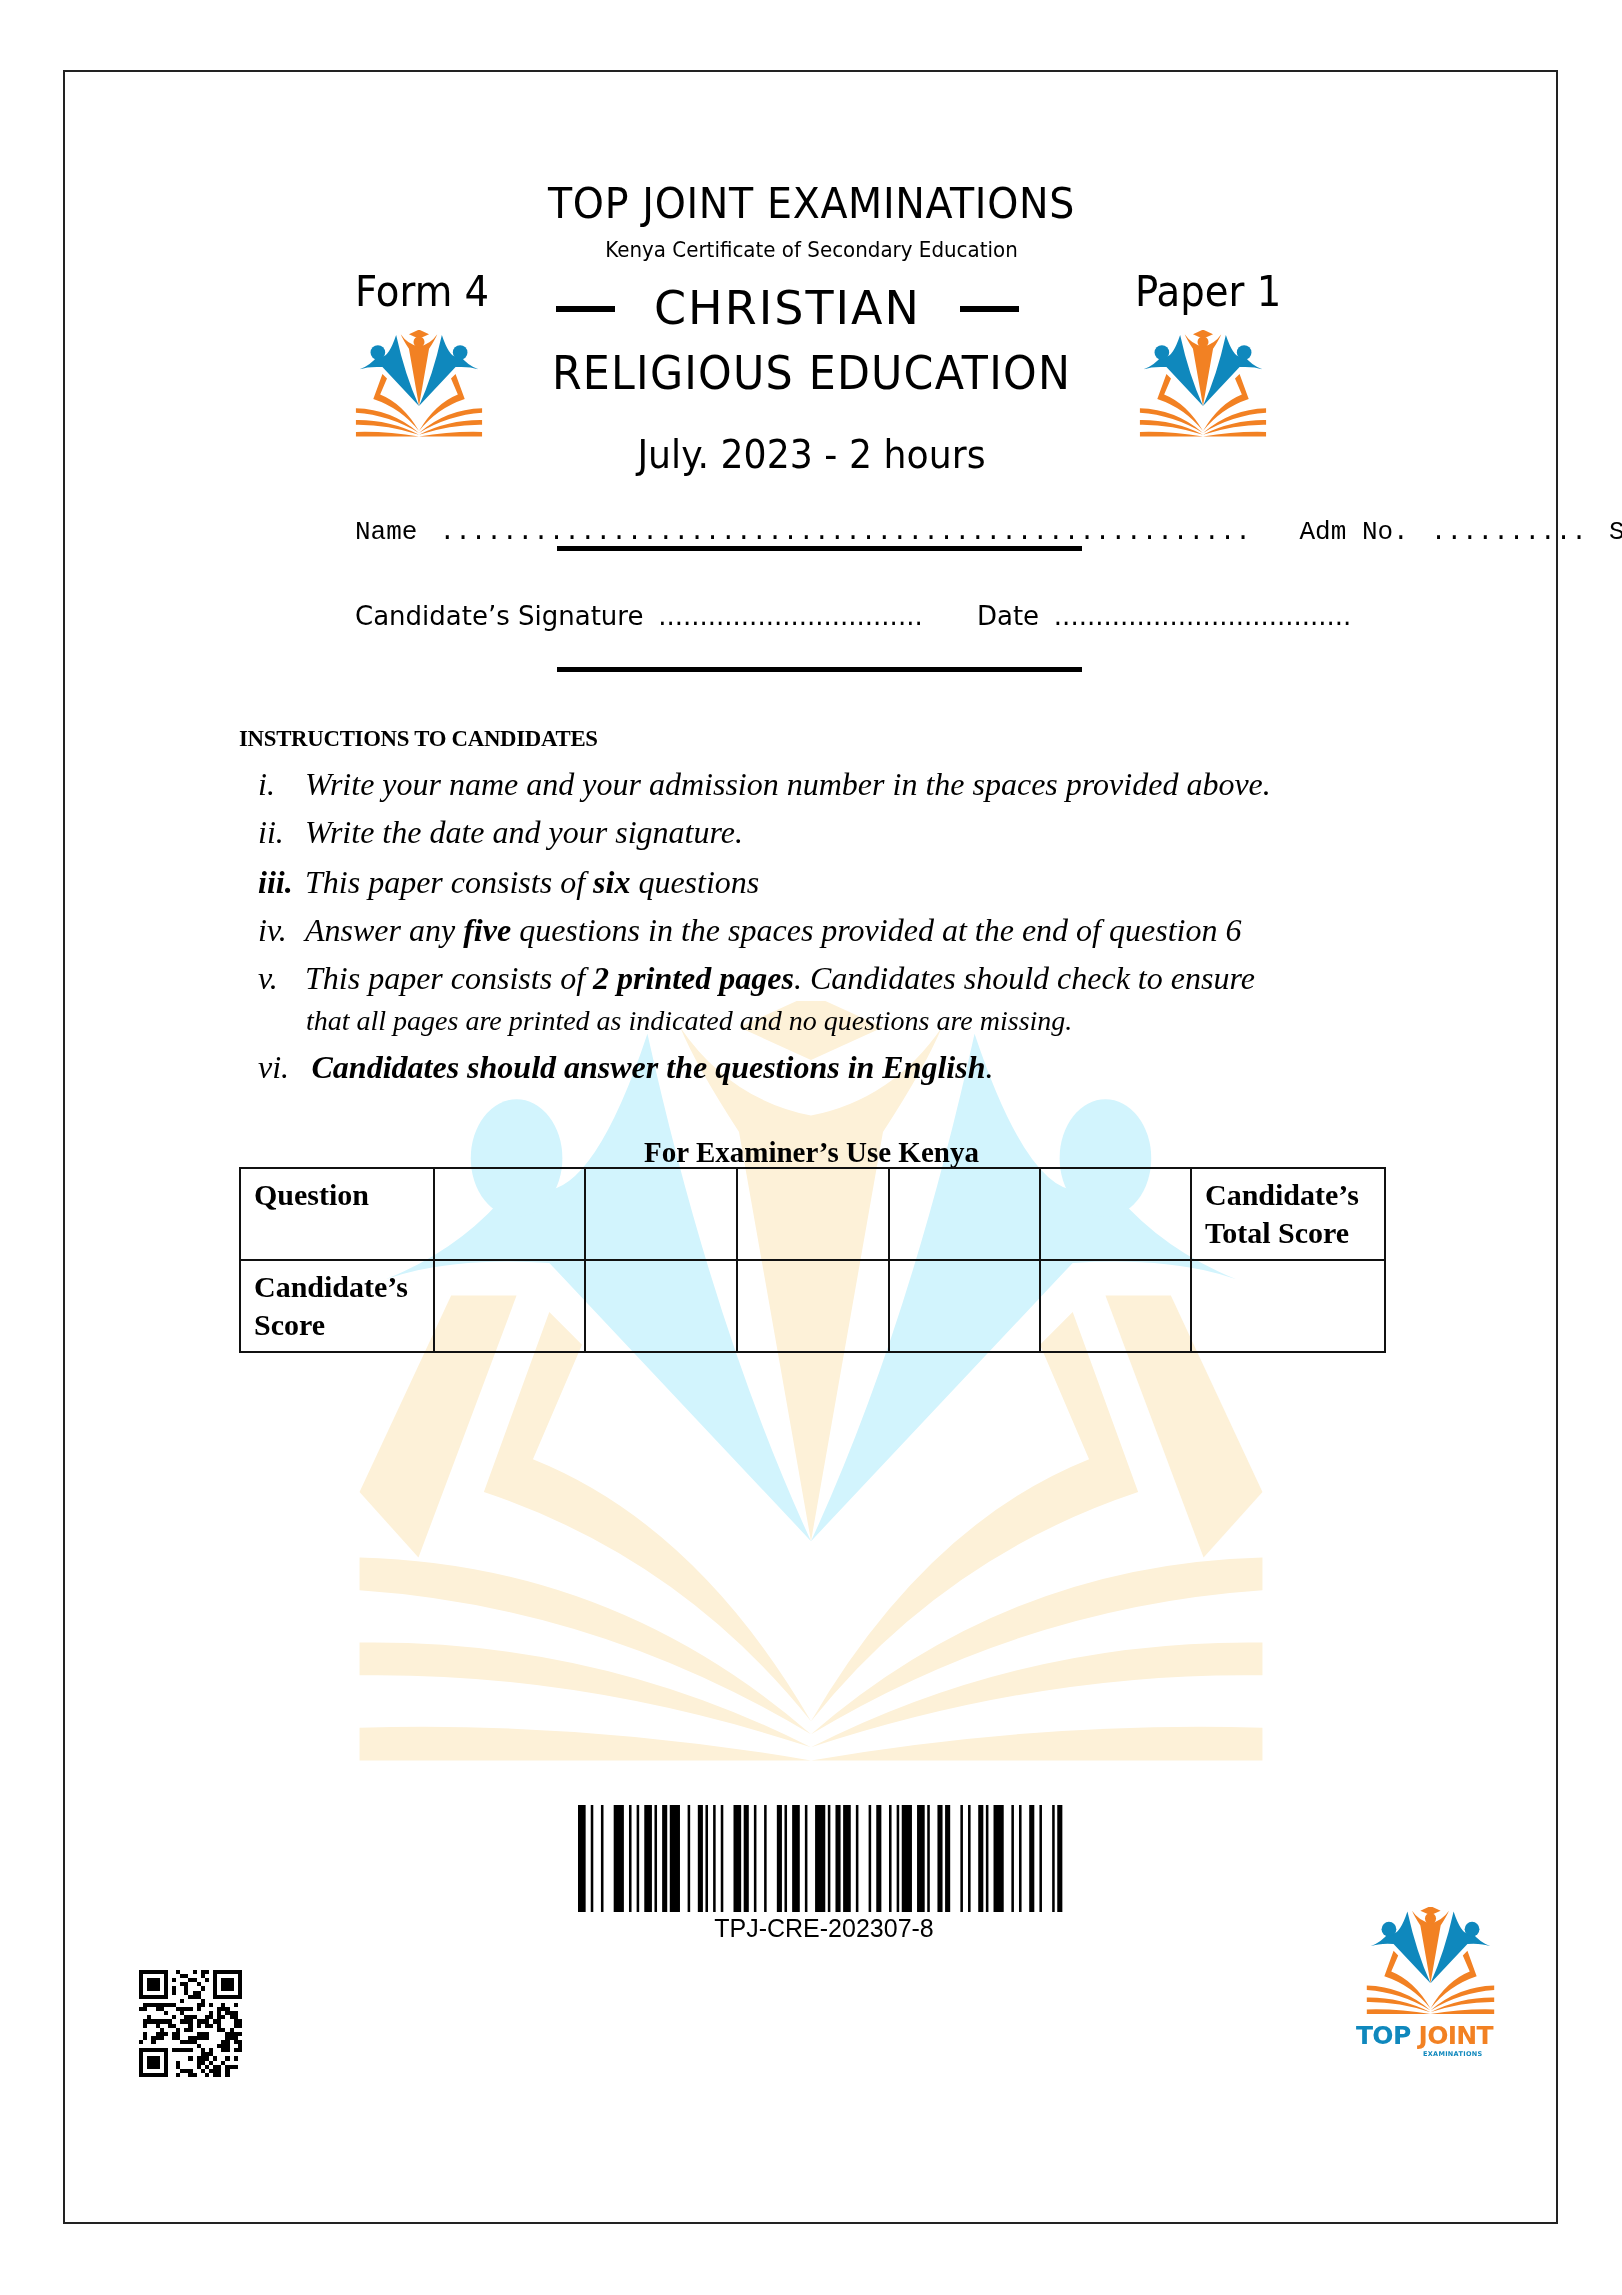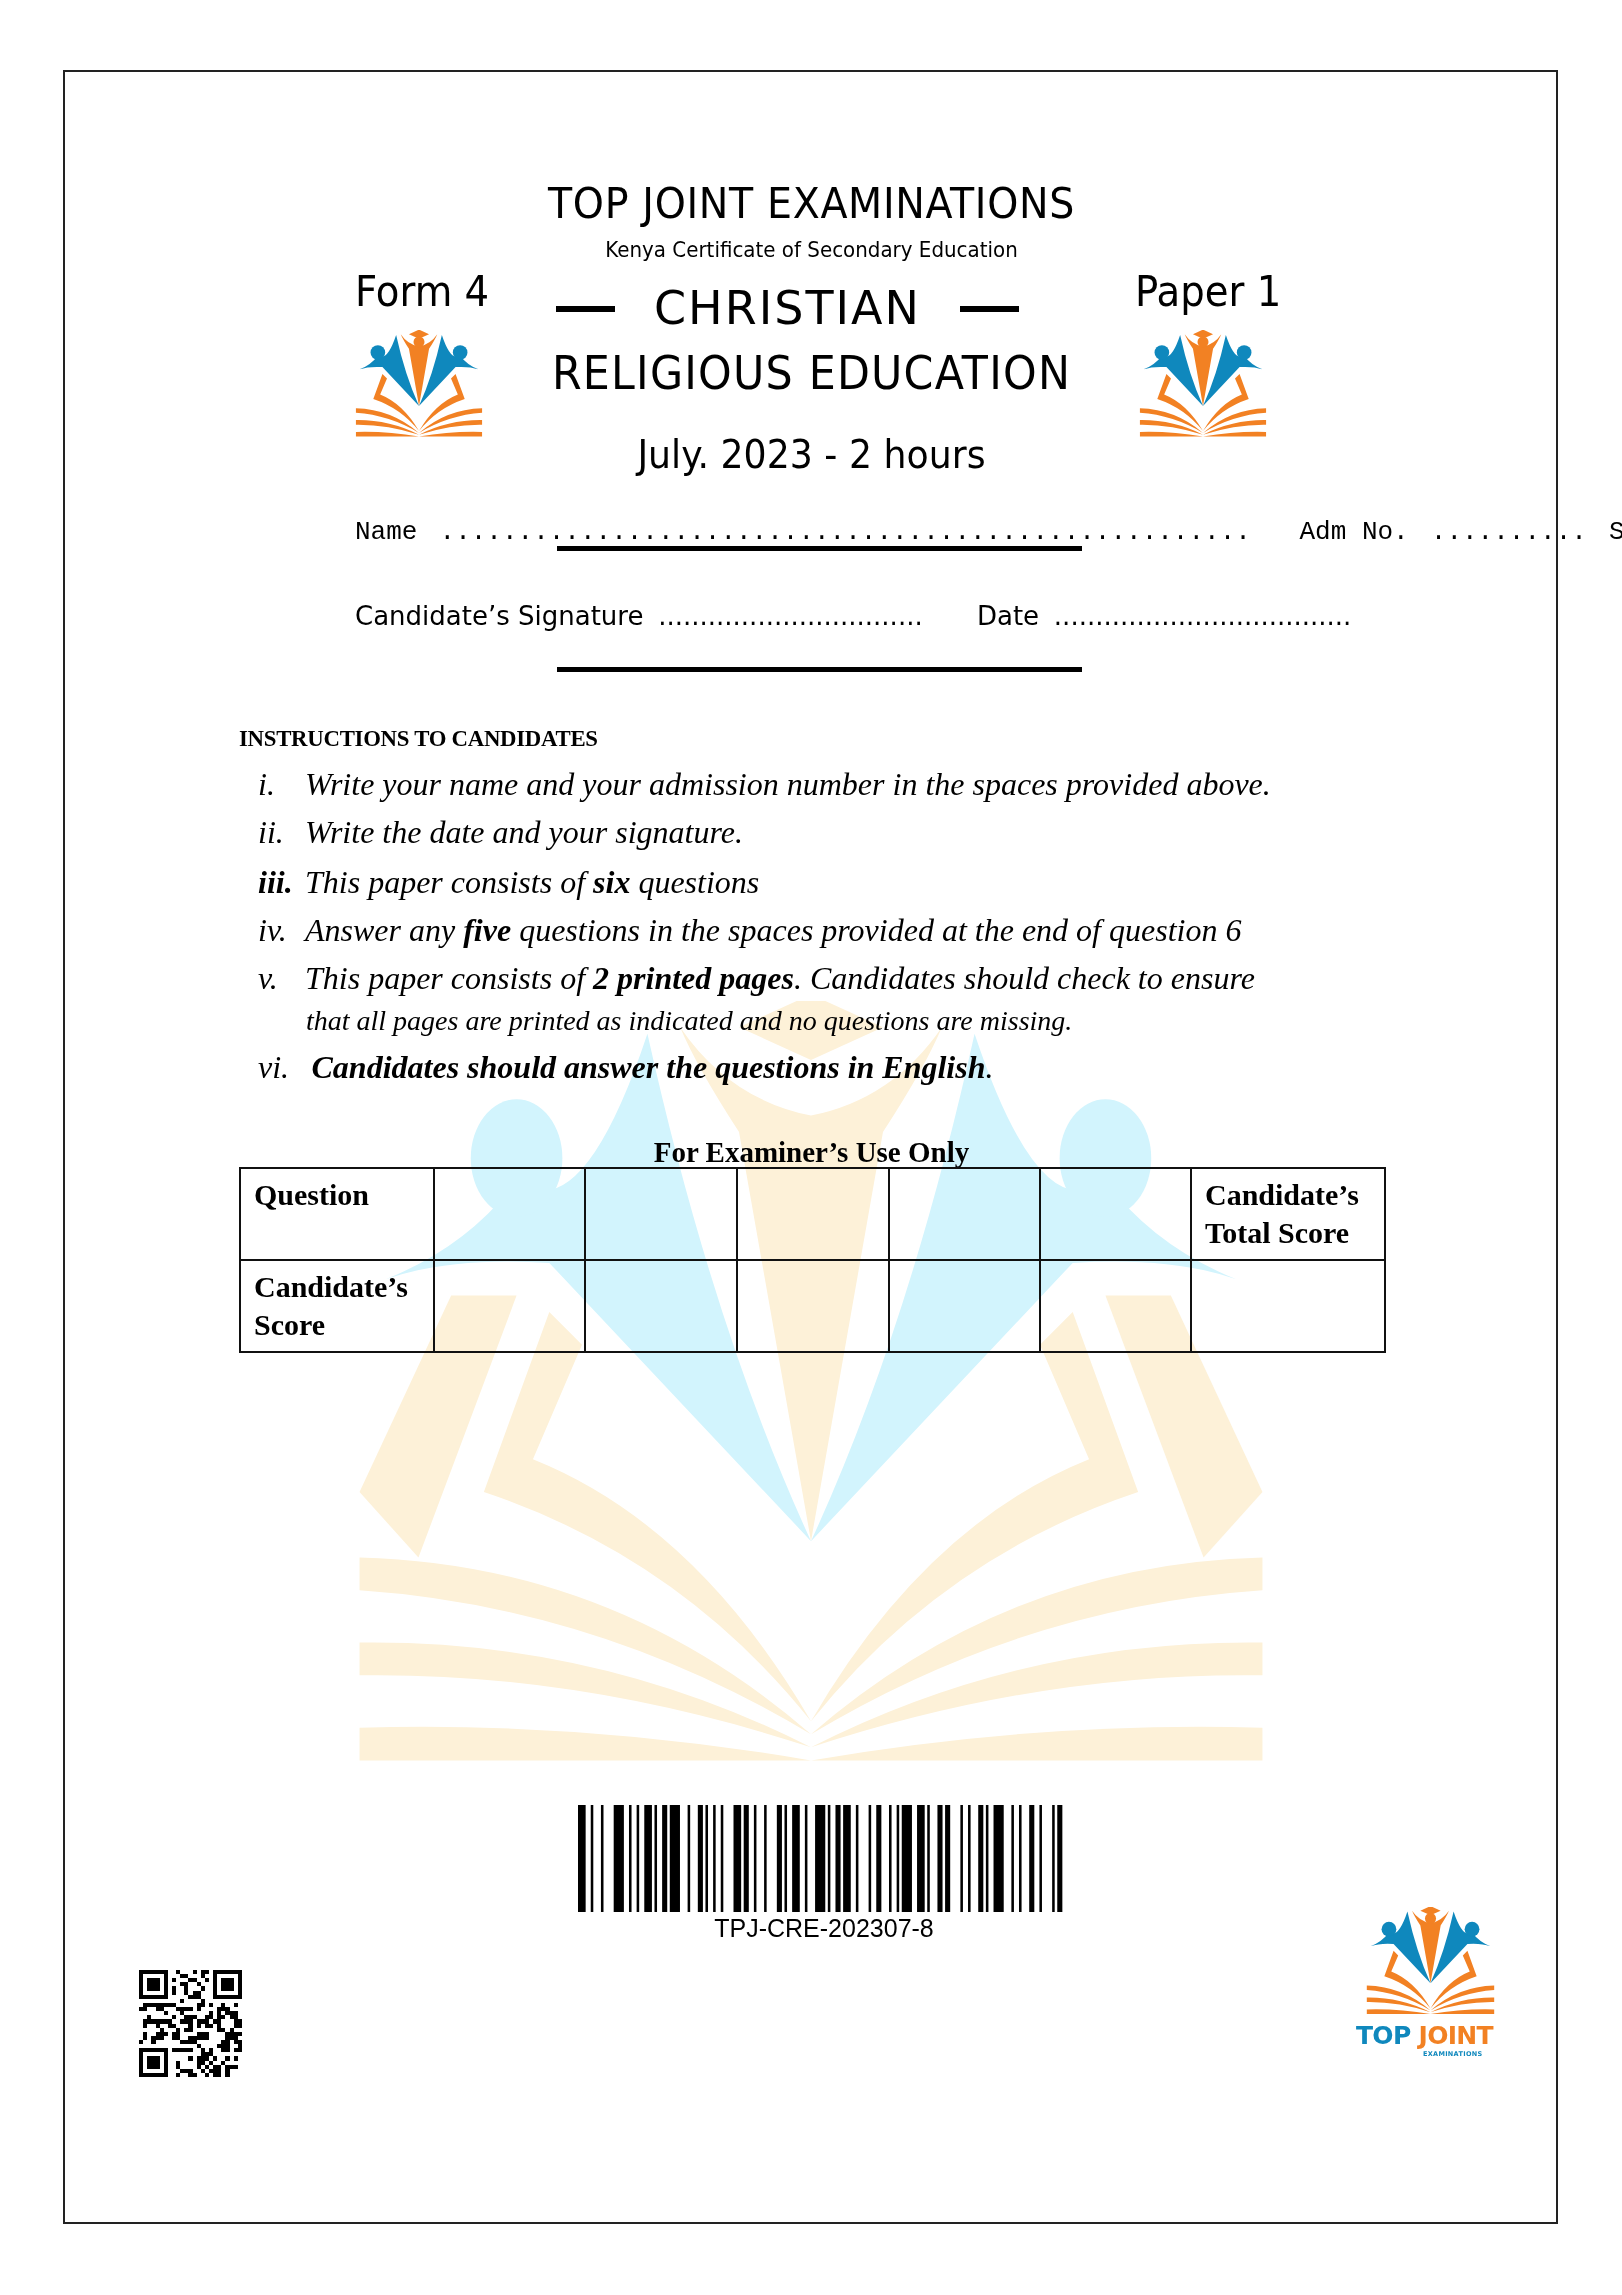--- a/index.html
+++ b/index.html
@@ -161,21 +161,21 @@
   <span class="num">iv.</span><span>Answer any </span><b>five</b><span> questions in the spaces provided at the end of question 6</span>
 </div>
 <div class="abs serif instr" style="top:960px;">
   <span class="num">v.</span><span>This paper consists of </span><b>2 printed pages</b><span>. Candidates should check to ensure</span>
 </div>
 <div class="abs serif instr-cont" style="top:1005px;">that all pages are printed as indicated and no questions are missing.</div>
 <div class="abs serif instr" style="top:1049px;">
   <span class="num">vi.</span><b style="margin-left:6.5px;">Candidates should answer the questions in English</b><span>.</span>
 </div>
 
-<div class="abs serif exam-head">For Examiner’s Use Only</div>
+<div class="abs serif exam-head">For Examiner’s Use Kenya</div>
 <table class="score">
   <colgroup>
     <col style="width:194px">
       <col style="width:151px">
       <col style="width:152px">
       <col style="width:152px">
       <col style="width:151px">
       <col style="width:151px">
       <col style="width:194px">
   </colgroup>

